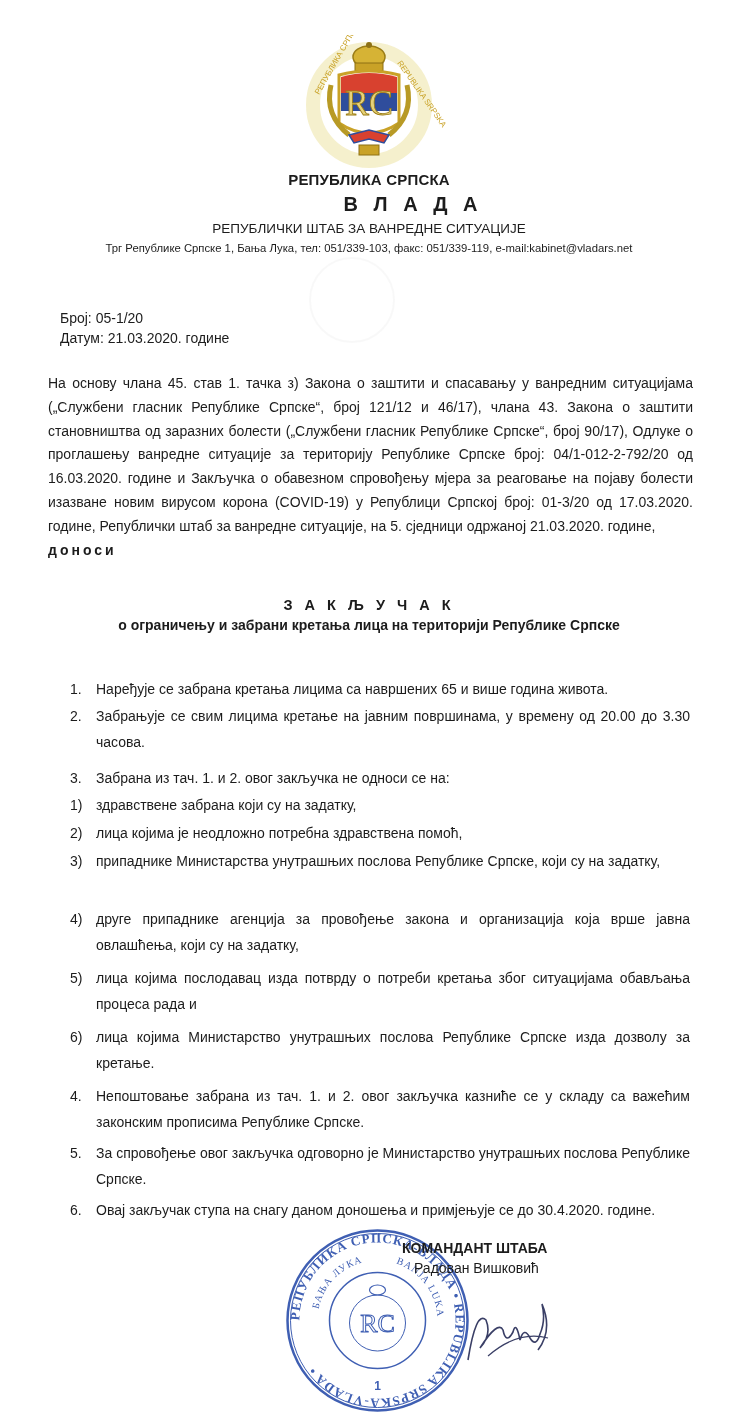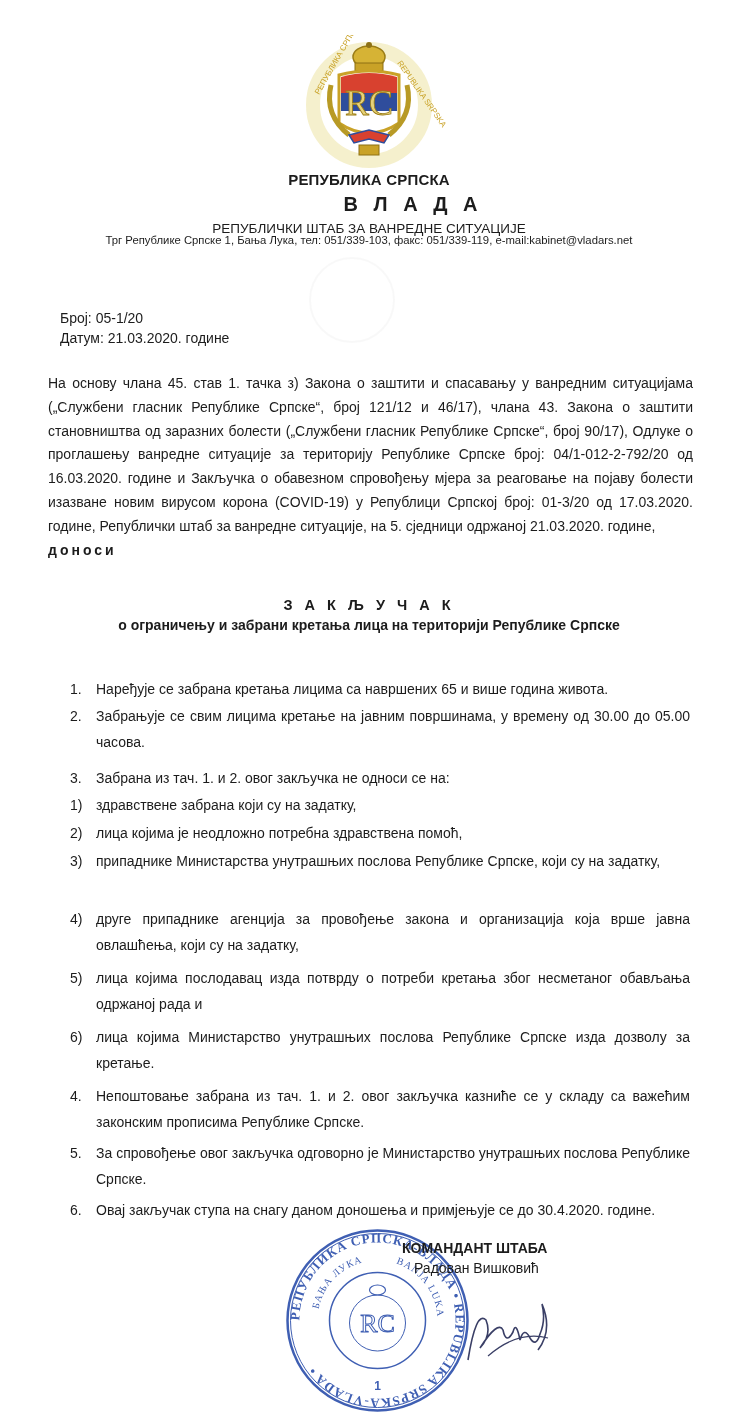--- a/index.html
+++ b/index.html
@@ -5,21 +5,21 @@
   html, body { margin: 0; padding: 0; background: #ffffff; }
   body { width: 738px; height: 1426px; position: relative; overflow: hidden;
          font-family: "Liberation Sans", "DejaVu Sans", sans-serif; color: #1c1c1c; }
   .abs { position: absolute; }
   .center { left: 0; width: 738px; text-align: center; }
 
   #emblem { left: 289px; top: 35px; width: 160px; height: 135px; }
   #rs-title { top: 171px; font-size: 15px; font-weight: bold; letter-spacing: 0.2px; }
   #vlada-title { top: 193px; font-size: 20px; font-weight: bold; letter-spacing: 5px; padding-left: 44px; }
   #hq-title { top: 221px; font-size: 13.5px; }
-  #address { top: 234px; font-size: 11.3px; }
+  #address { top: 242px; font-size: 11.3px; }
 
   .meta { left: 60px; font-size: 14px; }
   #broj { top: 310px; }
   #datum { top: 330px; }
 
   #preamble { left: 48px; top: 372px; width: 645px; font-size: 14px; line-height: 23.8px;
               text-align: justify; margin: 0; }
   #donosi { font-weight: bold; letter-spacing: 3px; }
 
   #zak-title { top: 597px; font-size: 14.5px; font-weight: bold; letter-spacing: 4px; text-align: center; }
@@ -78,21 +78,21 @@
 <div id="zak-title" class="abs center">З А К Љ У Ч А К</div>
 <div id="zak-sub" class="abs center">о ограничењу и забрани кретања лица на територији Републике Српске</div>
 
 <div>
   <div class="item" style="top:676px">
       <span class="num">1.</span>
       <span class="txt">Наређује се забрана кретања лицима са навршених 65 и више година живота.</span>
     </div>
   <div class="item" style="top:703px">
       <span class="num">2.</span>
-      <span class="txt">Забрањује се свим лицима кретање на јавним површинама, у времену од 30.00 до 05.00 часова.</span>
+      <span class="txt">Забрањује се свим лицима кретање на јавним површинама, у времену од 20.00 до 3.30 часова.</span>
     </div>
   <div class="item" style="top:765px">
       <span class="num">3.</span>
       <span class="txt">Забрана из тач. 1. и 2. овог закључка не односи се на:</span>
     </div>
   <div class="item" style="top:792px">
       <span class="num">1)</span>
       <span class="txt">здравствене забрана који су на задатку,</span>
     </div>
   <div class="item" style="top:820px">
@@ -102,21 +102,21 @@
   <div class="item" style="top:848px">
       <span class="num">3)</span>
       <span class="txt">припаднике Министарства унутрашњих послова Републике Српске, који су на задатку,</span>
     </div>
   <div class="item" style="top:906px">
       <span class="num">4)</span>
       <span class="txt">друге припаднике агенција за провођење закона и организација која врше јавна овлашћења, који су на задатку,</span>
     </div>
   <div class="item" style="top:965px">
       <span class="num">5)</span>
-      <span class="txt">лица којима послодавац изда потврду о потреби кретања због несметаног обављања одржаној рада и</span>
+      <span class="txt">лица којима послодавац изда потврду о потреби кретања због ситуацијама обављања процеса рада и</span>
     </div>
   <div class="item" style="top:1024px">
       <span class="num">6)</span>
       <span class="txt">лица којима Министарство унутрашњих послова Републике Српске изда дозволу за кретање.</span>
     </div>
   <div class="item" style="top:1083px">
       <span class="num">4.</span>
       <span class="txt">Непоштовање забрана из тач. 1. и 2. овог закључка казниће се у складу са важећим законским прописима Републике Српске.</span>
     </div>
   <div class="item" style="top:1140px">

